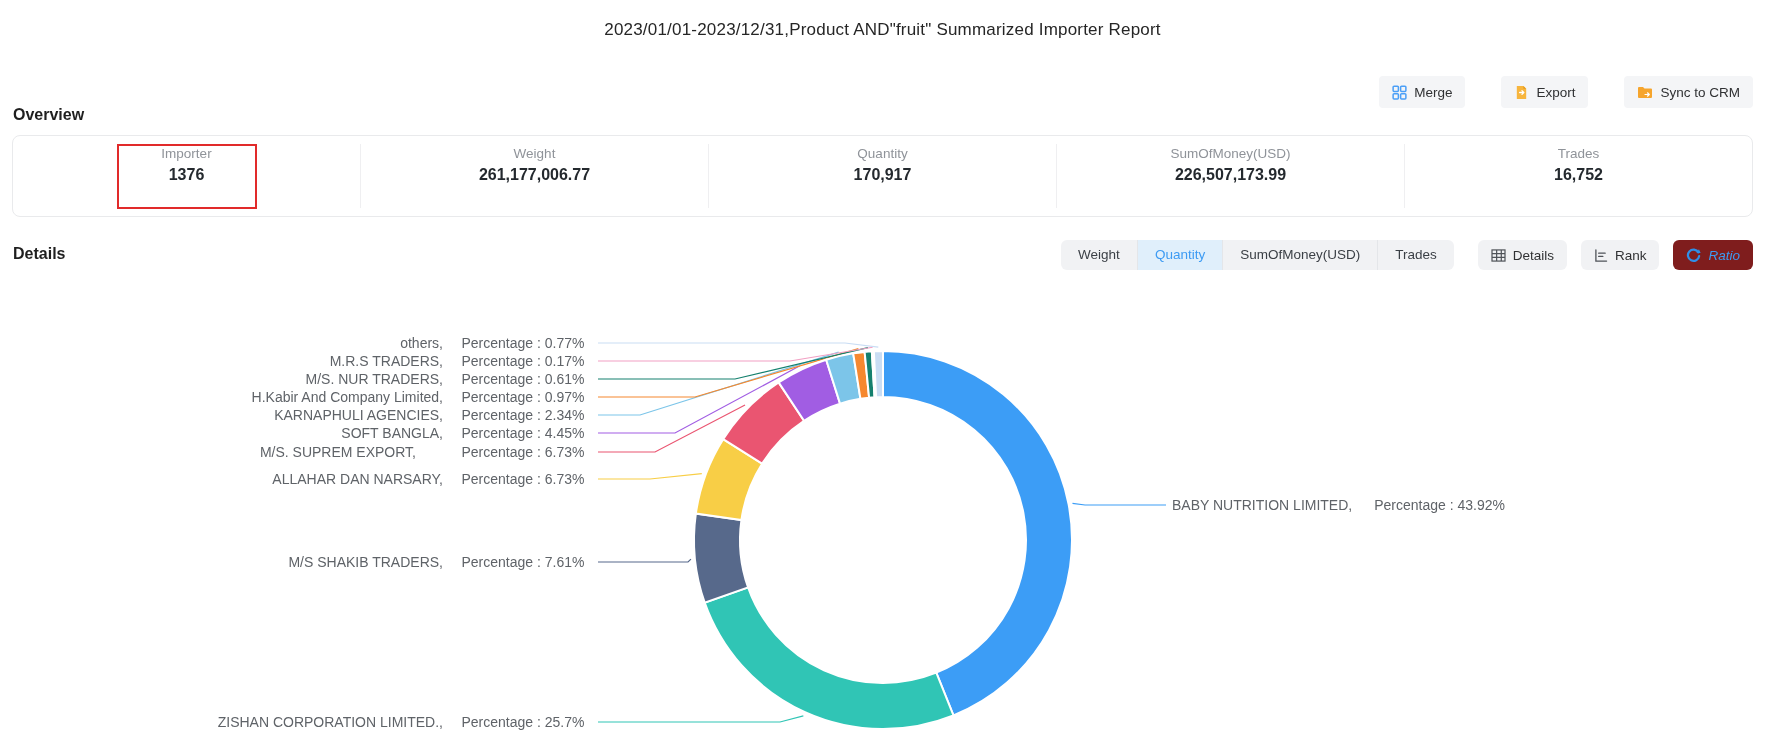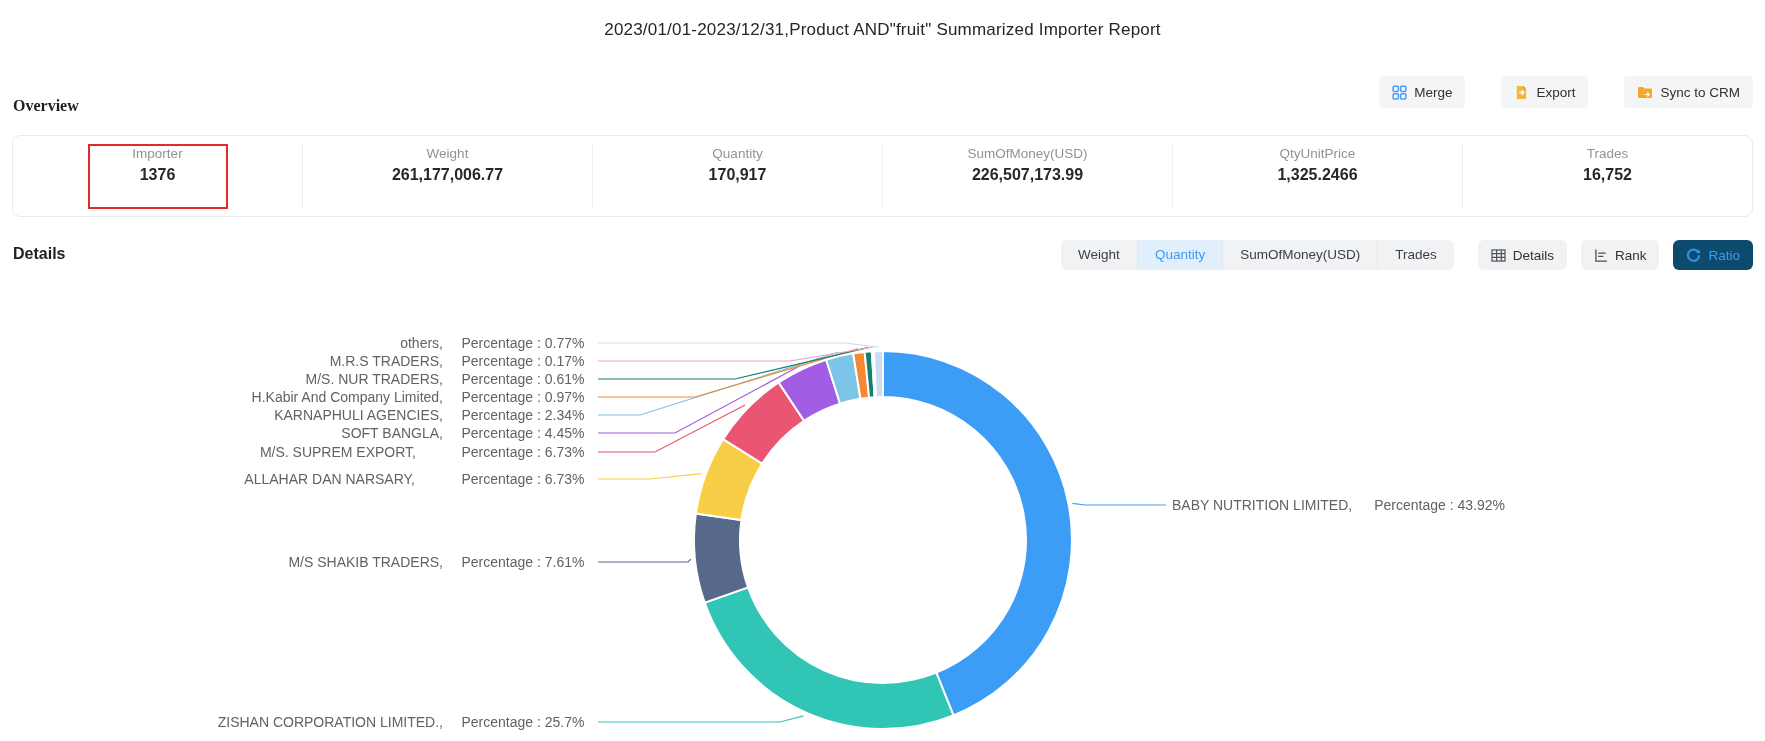--- a/index.html
+++ b/index.html
@@ -1,21 +1,21 @@
 <!DOCTYPE html>
 <html><head>
 <meta charset="utf-8">
 <style>
   html,body{margin:0;padding:0;background:#fff;}
   body{width:1765px;height:741px;position:relative;overflow:hidden;
        font-family:"Liberation Sans","DejaVu Sans",sans-serif;color:#303133;}
   .title{position:absolute;left:12px;top:20px;width:1741px;text-align:center;
          font-size:17px;color:#262626;letter-spacing:.2px;}
   .section-heading{position:absolute;left:13px;font-size:16px;font-weight:700;color:#1f1f1f;}
-  #overview-heading{top:97px;font-family:Liberation Serif, serif;}
+  #overview-heading{top:106px;}
   #details-heading{top:245px;}
   
   .actions{position:absolute;top:76px;right:12px;display:flex;gap:36px;}
   .btn{height:32px;display:flex;align-items:center;gap:7px;padding:0 13px;
        background:#f4f5f7;border:none;border-radius:4px;font-size:13.5px;color:#303133;
        cursor:pointer;font-family:inherit;}
   .btn svg{flex:0 0 auto;}
   
   .stats-card{position:absolute;left:12px;top:135px;width:1741px;height:82px;background:#fff;
               border:1px solid #e9eaec;border-radius:8px;box-sizing:border-box;display:flex;}
@@ -29,21 +29,21 @@
   
   .controls{position:absolute;top:240px;right:12px;display:flex;align-items:center;}
   .tab-group{display:flex;border-radius:6px;overflow:hidden;}
   .tab{height:30px;line-height:30px;padding:0 17px;background:#f1f2f4;font-size:13.5px;
        color:#3a3f45;cursor:pointer;}
   .tab + .tab{border-left:1px solid #e4e6e9;}
   .tab.active{background:#e0effb;color:#3d9bf3;}
   .view-group{display:flex;gap:14px;margin-left:24px;}
   .vbtn{height:30px;display:flex;align-items:center;gap:7px;padding:0 13px;background:#f1f2f4;
         border:none;border-radius:6px;font-size:13.5px;color:#303133;cursor:pointer;font-family:inherit;}
-  .vbtn.active{background:#0c4a6e;color:#3d9bf3;}
+  .vbtn.active{background:#7f1d1d;color:#3d9bf3;font-style:italic;}
   
   #chart-svg{position:absolute;left:0;top:0;}
   #chart-labels .chart-label{position:absolute;display:flex;justify-content:flex-end;
         font-size:14px;color:#5f6368;line-height:20px;white-space:nowrap;}
   #chart-labels .chart-label .n{margin-right:10px;}
   #chart-labels .chart-label.left{left:0;width:593px;}
   #chart-labels .chart-label.left .p{width:140px;text-align:center;}
   #chart-labels .chart-label.right{left:1172px;justify-content:flex-start;}
   #chart-labels .chart-label.right .p{margin-left:12px;}
 </style>
@@ -109,26 +109,20 @@
     </div>
   </div>
   <div class="stat-cell">
     <div class="stat-box">
       <div class="stat-label">SumOfMoney(USD)</div>
       <div class="stat-value">226,507,173.99</div>
     </div>
   </div>
   <div class="stat-cell">
     <div class="stat-box">
-      <div class="stat-label">QtyUnitPrice</div>
-      <div class="stat-value">1,325.2466</div>
-    </div>
-  </div>
-  <div class="stat-cell">
-    <div class="stat-box">
       <div class="stat-label">Trades</div>
       <div class="stat-value">16,752</div>
     </div>
   </div>
 </div>
 
 <div class="section-heading" id="details-heading">Details</div>
 
 <div class="controls">
   <div class="tab-group">
@@ -206,21 +200,21 @@
       <span class="p">Percentage : 43.92%</span>
     </div>
     <div class="chart-label left" style="top: 712px;">
       <span class="n">ZISHAN CORPORATION LIMITED.,</span>
       <span class="p">Percentage : 25.7%</span>
     </div>
     <div class="chart-label left" style="top: 552px;">
       <span class="n">M/S SHAKIB TRADERS,</span>
       <span class="p">Percentage : 7.61%</span>
     </div>
-    <div class="chart-label left" style="top: 469px; gap: 28px;">
+    <div class="chart-label left" style="top: 469px;">
       <span class="n">ALLAHAR DAN NARSARY,</span>
       <span class="p">Percentage : 6.73%</span>
     </div>
     <div class="chart-label left" style="top: 442px; gap: 27px;">
       <span class="n">M/S. SUPREM EXPORT,</span>
       <span class="p">Percentage : 6.73%</span>
     </div>
     <div class="chart-label left" style="top: 423px;">
       <span class="n">SOFT BANGLA,</span>
       <span class="p">Percentage : 4.45%</span>

